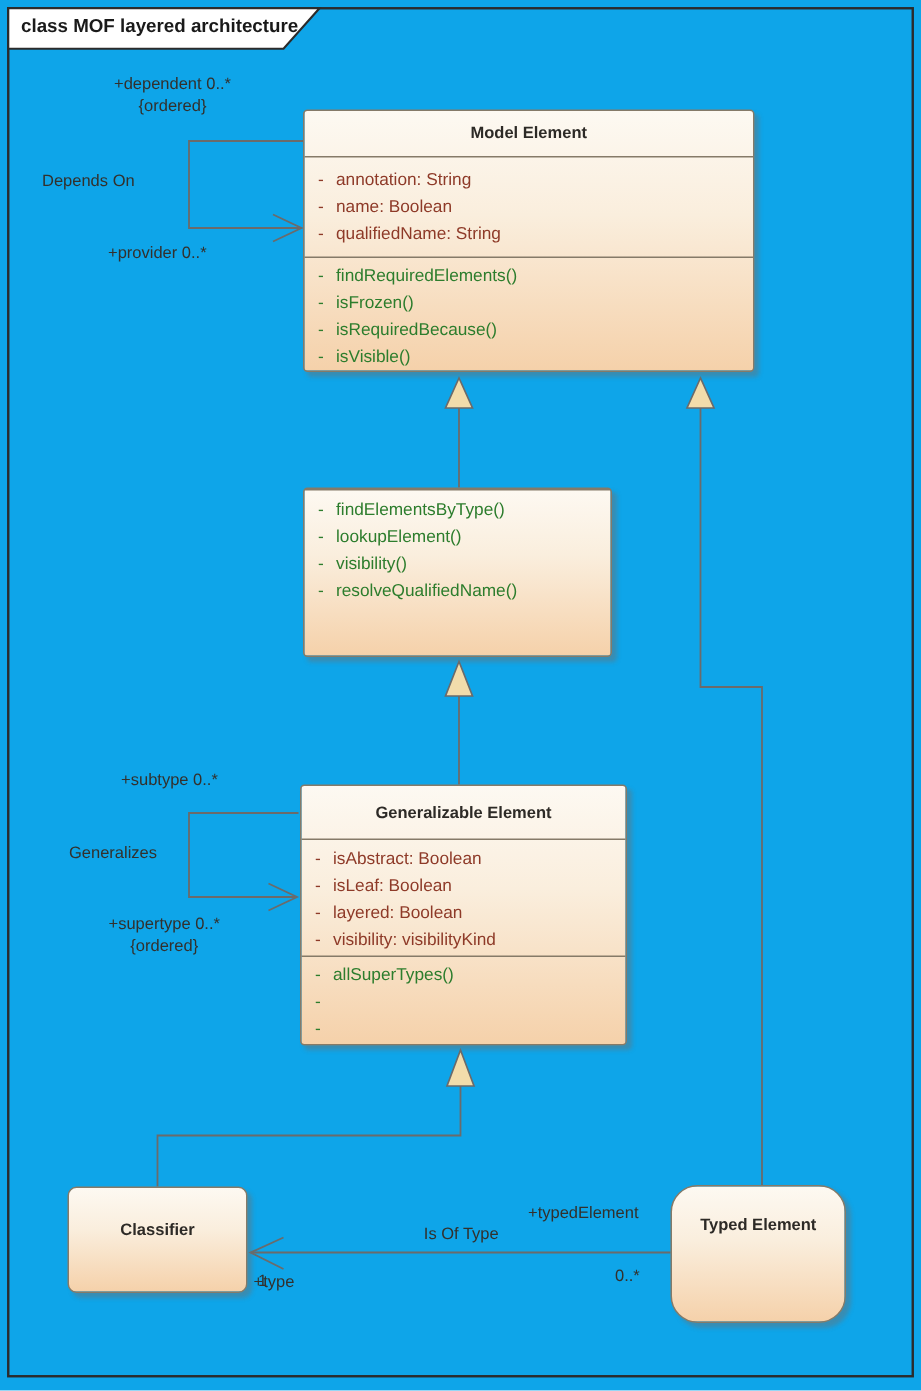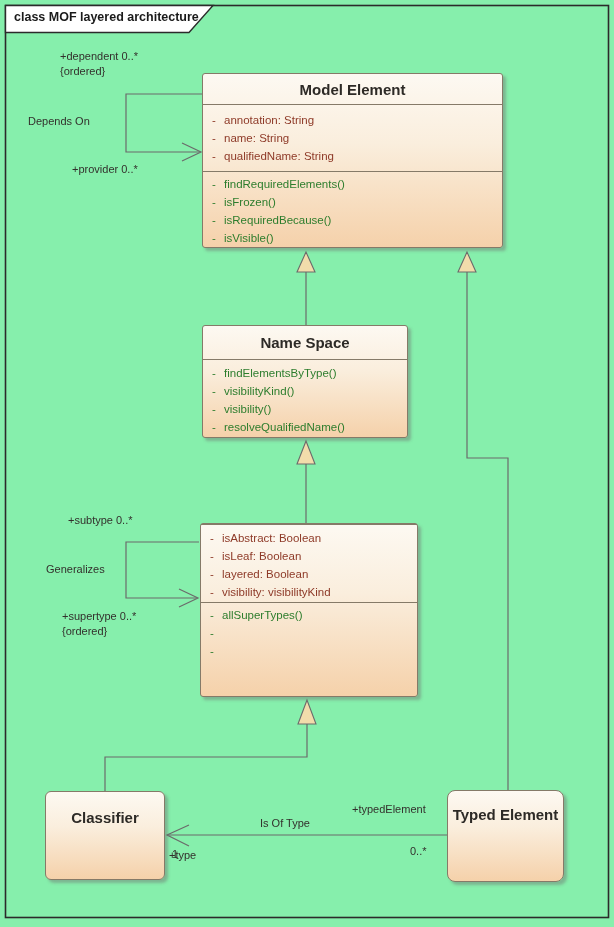--- a/index.html
+++ b/index.html
@@ -1,39 +1,39 @@
 <!DOCTYPE html>
 <html><head>
 <meta charset="utf-8">
 <style>
   html,body { margin:0; padding:0; background:#ffffff; }
   #stage {
     position:relative; width:614px; height:927px;
-    background:#86efac; overflow:hidden;
+    background:#0ea5e9; overflow:hidden;
     font-family:"Liberation Sans", sans-serif;
   }
   svg.layer { position:absolute; left:0; top:0; width:614px; height:927px; }
 
   
   .frame-title {
     position:absolute; left:14px; top:10px;
     font-size:12.5px; font-weight:bold; color:#1a1a1a; white-space:nowrap;
   }
 
   
   .cls {
     position:absolute; box-sizing:border-box;
     background:linear-gradient(180deg,#fdf9f2 0%,#faeedd 40%,#f5d1aa 100%);
     border:1px solid #857a68; border-radius:3px;
     box-shadow:3px 3px 3px rgba(110,110,110,0.45);
     display:flex; flex-direction:column;
   }
   .cls .hdr {
     box-sizing:border-box; text-align:center;
-    font-size:15px; font-weight:bold; color:#2d2a26;
+    font-size:11px; font-weight:bold; color:#2d2a26;
     display:flex; align-items:center; justify-content:center;
   }
   .cls .comp { box-sizing:border-box; border-top:1px solid #857a68; overflow:hidden; }
   .member { display:flex; font-size:11.5px; line-height:18px; white-space:nowrap; }
   .member .marker { width:21px; padding-left:9px; box-sizing:border-box; }
   .attrs .member { color:#8e3a28; }
   .ops   .member { color:#2d7d2d; }
 
   #cls-model   { left:202px; top:73px;  width:301px; height:175px; }
   #cls-model .hdr { height:30px; }
@@ -42,29 +42,29 @@
 
   #cls-namespace { left:202px; top:325px; width:206px; height:113px; }
   #cls-namespace .hdr { height:33px; }
   #cls-namespace .ops { height:78px; padding-top:4px; }
 
   #cls-generalizable { left:200px; top:523px; width:218px; height:174px; }
   #cls-generalizable .hdr { height:35px; }
   #cls-generalizable .attrs { height:78px; padding-top:4px; }
   #cls-generalizable .ops   { height:59px; padding-top:3px; }
 
-  #cls-classifier { left:45px; top:791px; width:120px; height:89px; border-radius:6px; }
+  #cls-classifier { left:45px; top:791px; width:120px; height:71px; border-radius:6px; }
   #cls-classifier .hdr { height:40px; align-items:flex-end; padding-bottom:6px; }
 
-  #cls-typed { left:447px; top:790px; width:117px; height:92px; border-radius:8px; }
+  #cls-typed { left:447px; top:790px; width:117px; height:92px; border-radius:18px; }
   #cls-typed .hdr { height:38px; align-items:flex-end; padding-bottom:6px; }
 
   
   .lbl { position:absolute; font-size:11px; color:#33302c; white-space:nowrap; }
-  .lbl.c { }
+  .lbl.c { text-align:center; }
   .lbl.r { text-align:left; }
   #lbl-dependent   { left:60px;  top:50px;  width:110px; }
   #lbl-dep-ordered { left:60px;  top:65px;  width:110px; }
   #lbl-dependson   { left:28px;  top:115px; }
   #lbl-provider    { left:72px;  top:163px; }
   #lbl-subtype     { left:68px;  top:514px; width:90px; }
   #lbl-generalizes { left:46px;  top:563px;text-align:center; }
   #lbl-supertype   { left:62px;  top:610px; width:95px; }
   #lbl-gen-ordered { left:62px;  top:625px; width:95px; }
   #lbl-type        { left:169px; top:802px;margin-top:47px; }
@@ -110,21 +110,21 @@
 
   <div class="cls" id="cls-model">
     <div class="hdr">Model Element</div>
     <div class="comp attrs">
         <div class="member">
           <span class="marker">-</span>
           <span>annotation: String</span>
         </div>
         <div class="member">
           <span class="marker">-</span>
-          <span>name: String</span>
+          <span>name: Boolean</span>
         </div>
         <div class="member">
           <span class="marker">-</span>
           <span>qualifiedName: String</span>
         </div>
       </div>
     <div class="comp ops">
         <div class="member">
           <span class="marker">-</span>
           <span>findRequiredElements()</span>
@@ -138,42 +138,42 @@
           <span>isRequiredBecause()</span>
         </div>
         <div class="member">
           <span class="marker">-</span>
           <span>isVisible()</span>
         </div>
       </div>
   </div>
 
   <div class="cls" id="cls-namespace">
-    <div class="hdr">Name Space</div>
     <div class="comp ops">
         <div class="member">
           <span class="marker">-</span>
           <span>findElementsByType()</span>
         </div>
         <div class="member">
           <span class="marker">-</span>
-          <span>visibilityKind()</span>
+          <span>lookupElement()</span>
         </div>
         <div class="member">
           <span class="marker">-</span>
           <span>visibility()</span>
         </div>
         <div class="member">
           <span class="marker">-</span>
           <span>resolveQualifiedName()</span>
         </div>
       </div>
   </div>
 
   <div class="cls" id="cls-generalizable">
+    <div class="hdr">Generalizable Element</div>
     <div class="comp attrs">
         <div class="member">
           <span class="marker">-</span>
           <span>isAbstract: Boolean</span>
         </div>
         <div class="member">
           <span class="marker">-</span>
           <span>isLeaf: Boolean</span>
         </div>
         <div class="member">

